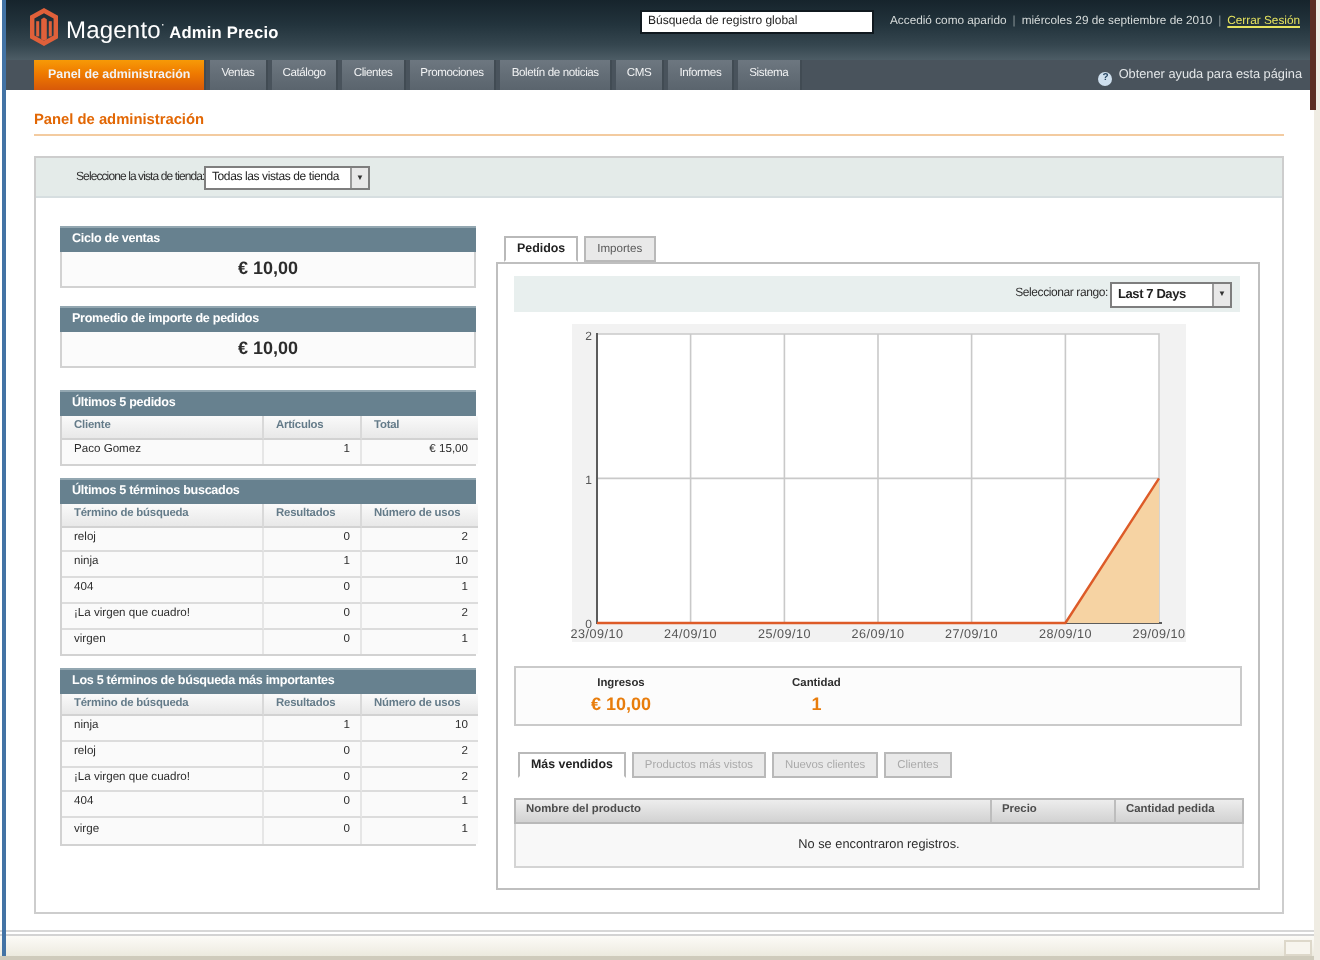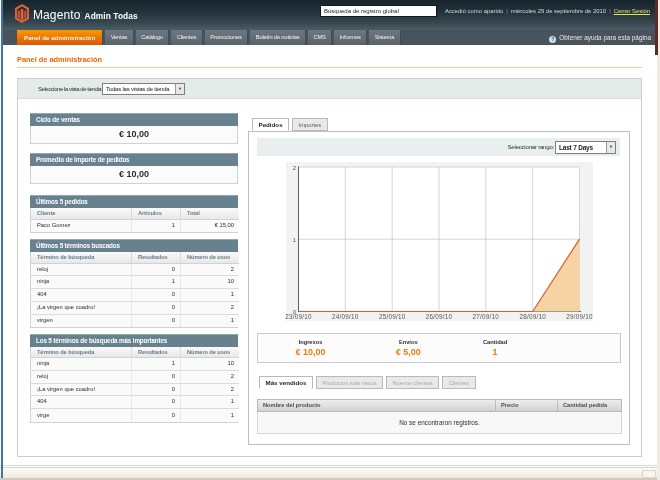--- a/index.html
+++ b/index.html
@@ -113,21 +113,21 @@
 </head>
 <body>
 <div id="page">
   <div id="hdr">
     <svg id="logo" width="14" height="19" viewBox="0 0 14 19">
       <path fill-rule="evenodd" fill="#e0603a" d="M7,0 L14,3.9 L14,15.1 L7,19 L0,15.1 L0,3.9 Z M7,2.6 L2.2,5.2 L2.2,13.8 L7,16.4 L11.8,13.8 L11.8,5.2 Z"></path>
       <path fill="#e0603a" d="M5.6,5.6 L7,4.8 L8.4,5.6 L8.4,15.6 L7,16.4 L5.6,15.6 Z"></path>
       <rect x="3.1" y="6.6" width="1.5" height="7.6" fill="#e0603a"></rect>
       <rect x="9.4" y="6.6" width="1.5" height="7.6" fill="#e0603a"></rect>
     </svg>
-    <div id="brand">Magento<span style="font-size:6px;vertical-align:5px;">·</span><span class="ap"> Admin Todas</span></div>
+    <div id="brand">Magento<span style="font-size:6px;vertical-align:5px;">·</span><span class="ap"> Admin Precio</span></div>
     <div id="gsearch">Búsqueda de registro global</div>
     <div id="hright">Accedió como aparido<span class="sep">|</span>miércoles 29 de septiembre de 2010<span class="sep">|</span><a>Cerrar Sesión</a></div>
   </div>
   <div id="nav">
     <span class="tab active">Panel de administración</span><span class="tab">Ventas</span><span class="tab">Catálogo</span><span class="tab">Clientes</span><span class="tab">Promociones</span><span class="tab">Boletín de noticias</span><span class="tab">CMS</span><span class="tab">Informes</span><span class="tab">Sistema</span>
     <span id="navhelp"><span class="hicon">?</span>Obtener ayuda para esta página</span>
   </div>
   <div id="pagetitle">Panel de administración</div>
   <div id="titlehr"></div>
 
@@ -298,24 +298,20 @@
             <text x="293.5" y="157" text-anchor="middle">29/09/10</text>
           </g>
         </svg>
       </div>
       <div id="totals">
         <div class="tc">
             <div class="tl">Ingresos</div>
             <div class="tv">€ 10,00</div>
           </div>
         <div class="tc">
-            <div class="tl">Envíos</div>
-            <div class="tv">€ 5,00</div>
-          </div>
-        <div class="tc">
             <div class="tl">Cantidad</div>
             <div class="tv">1</div>
           </div>
       </div>
       <div id="bottabs"><span class="rtab active">Más vendidos</span><span class="rtab dis">Productos más vistos</span><span class="rtab dis">Nuevos clientes</span><span class="rtab dis">Clientes</span></div>
       <div id="btable">
         <div class="bth">
             <span class="c cn">Nombre del producto</span>
             <span class="c cp">Precio</span>
             <span class="c cq">Cantidad pedida</span>

